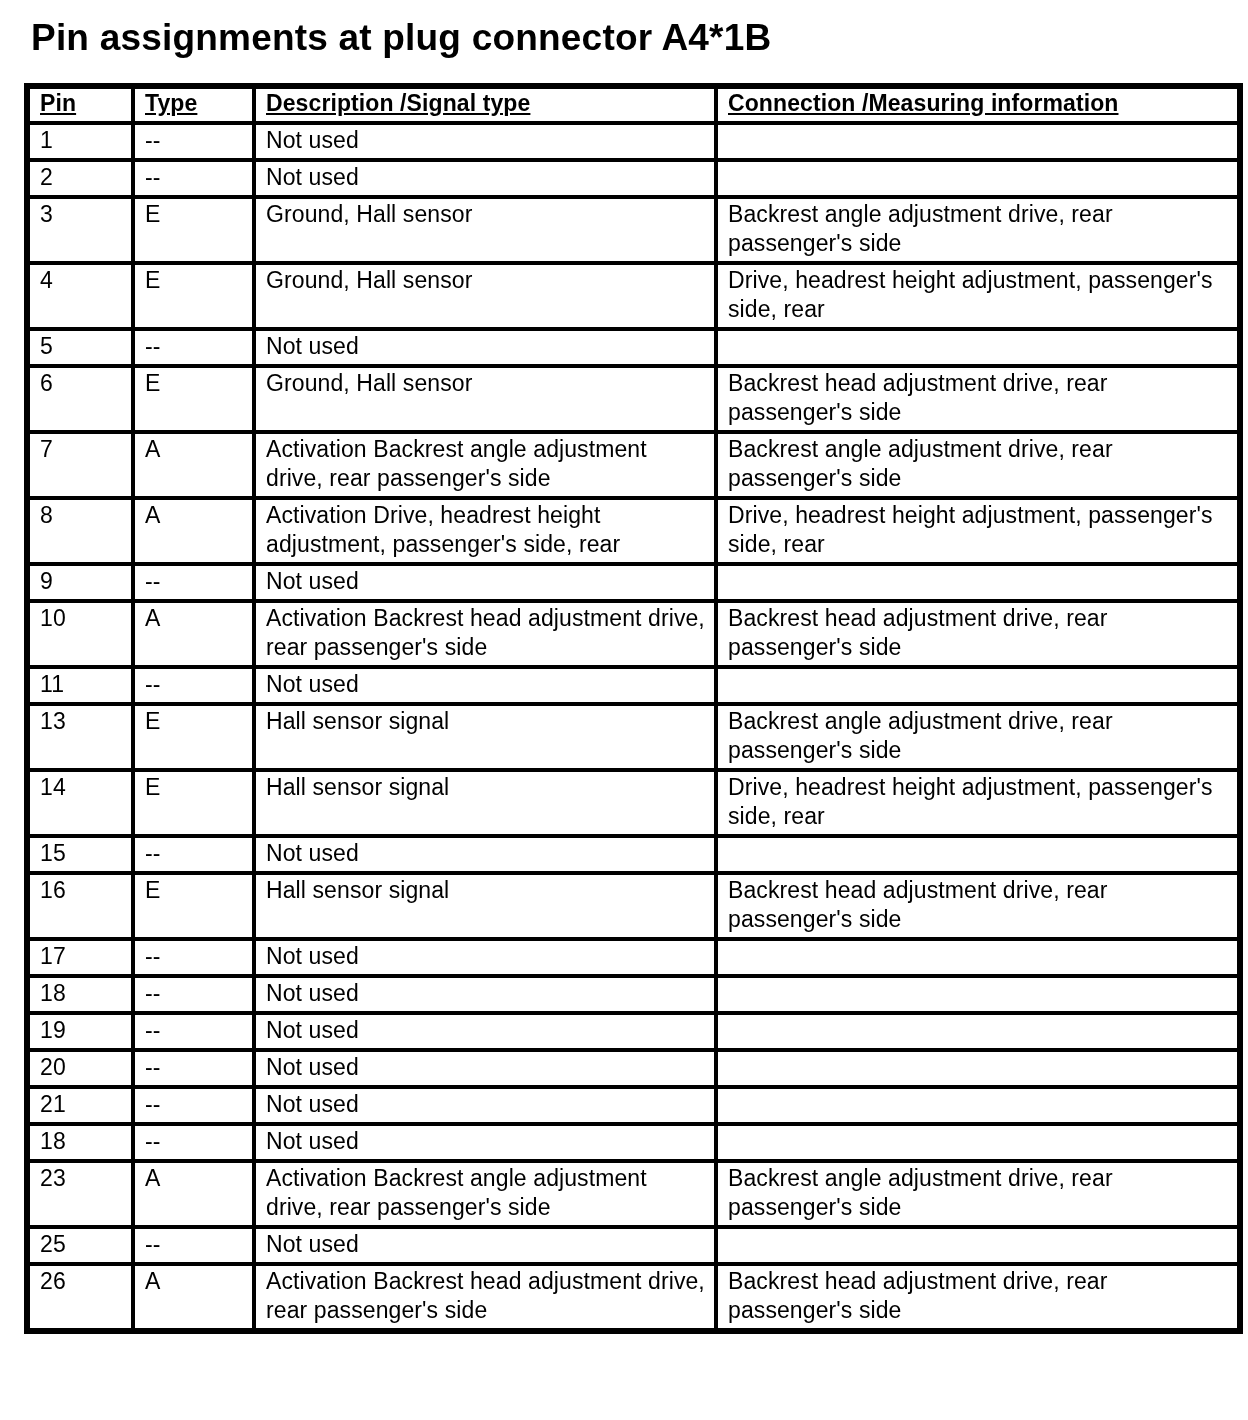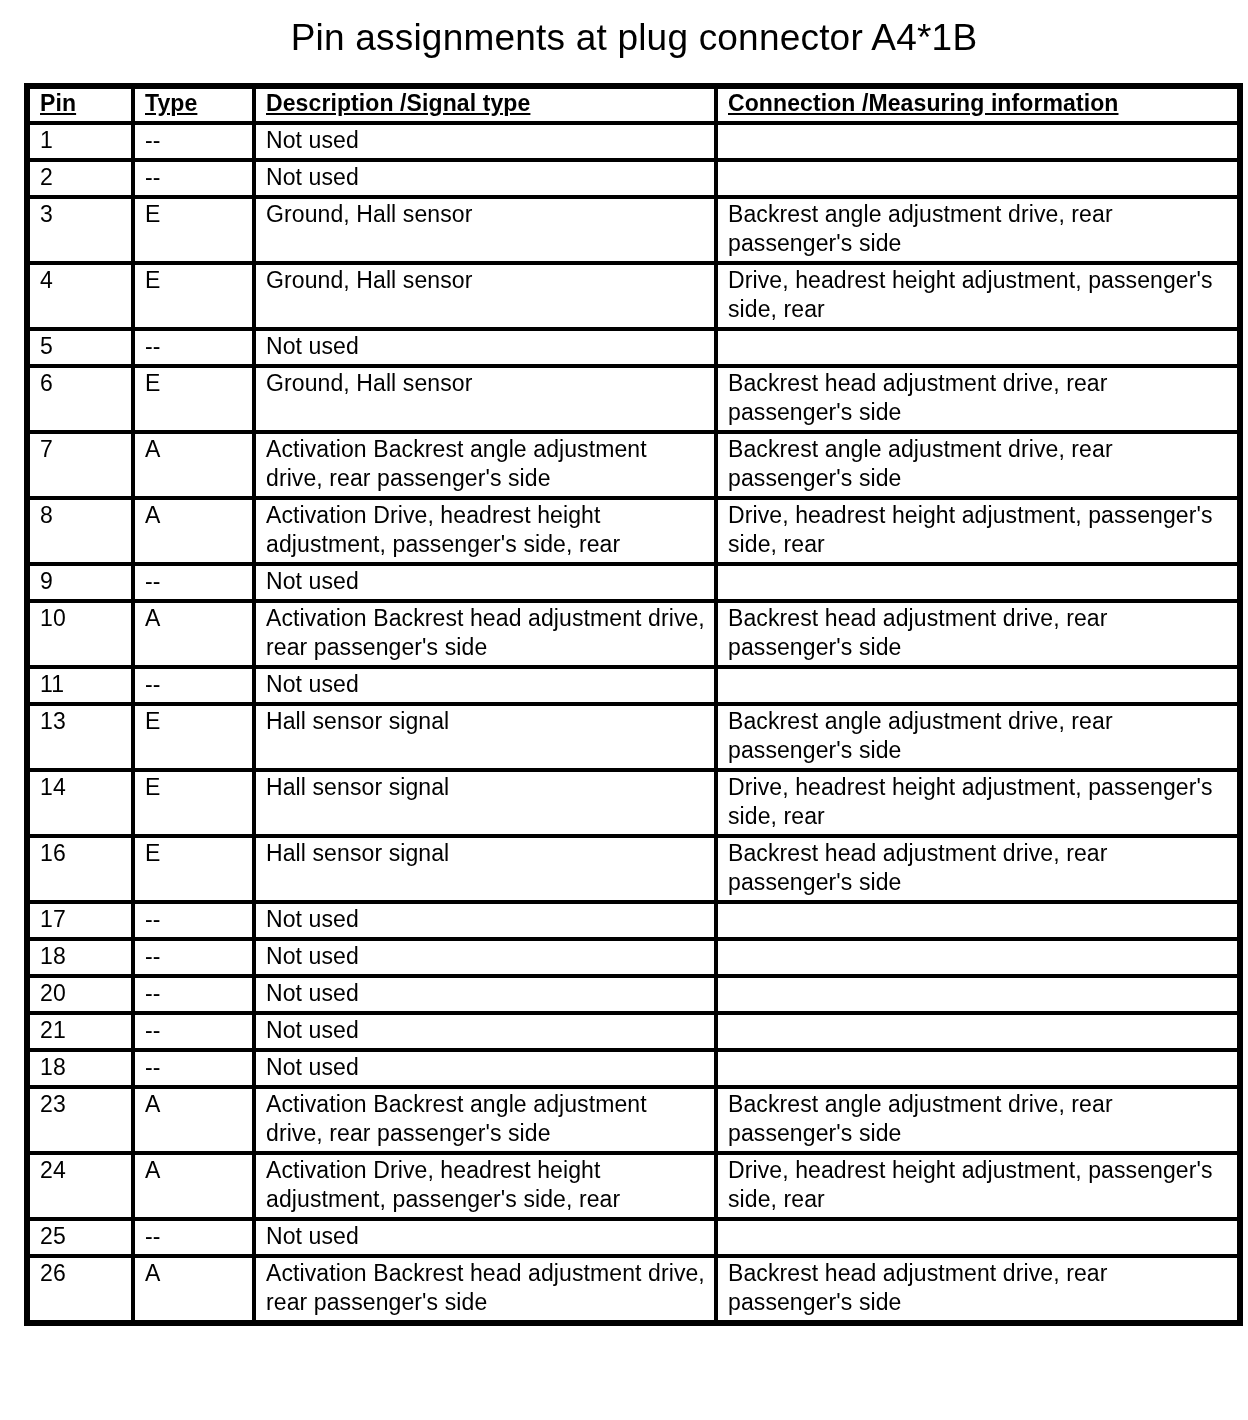--- a/index.html
+++ b/index.html
@@ -11,25 +11,24 @@
     font-family: "Liberation Sans", sans-serif;
   }
   .page {
     width: 1248px;
     min-height: 1420px;
     background: #ffffff;
     padding: 12px 11px 10px 24px;
   }
   .doc-title {
     font-size: 37px;
-    font-weight: normal;
+    font-weight: bold;
     letter-spacing: 0.2px;
     margin: 6px 0 24px 7px;
     line-height: 1.1;
-    text-align: center;
   }
   table.pin-table {
     border-collapse: collapse;
     table-layout: fixed;
     width: 1213px;
     border: 6px solid #000000;
   }
   table.pin-table th,
   table.pin-table td {
     border: 4px solid #000000;
@@ -147,38 +146,50 @@
           <td>Hall sensor signal</td>
           <td>Backrest angle adjustment drive, rear passenger's side</td>
         </tr>
         <tr>
           <td>14</td>
           <td>E</td>
           <td>Hall sensor signal</td>
           <td>Drive, headrest height adjustment, passenger's side, rear</td>
         </tr>
         <tr>
+          <td>15</td>
+          <td>--</td>
+          <td>Not used</td>
+          <td></td>
+        </tr>
+        <tr>
           <td>16</td>
           <td>E</td>
           <td>Hall sensor signal</td>
           <td>Backrest head adjustment drive, rear passenger's side</td>
         </tr>
         <tr>
           <td>17</td>
           <td>--</td>
           <td>Not used</td>
           <td></td>
         </tr>
         <tr>
           <td>18</td>
           <td>--</td>
           <td>Not used</td>
           <td></td>
         </tr>
         <tr>
+          <td>19</td>
+          <td>--</td>
+          <td>Not used</td>
+          <td></td>
+        </tr>
+        <tr>
           <td>20</td>
           <td>--</td>
           <td>Not used</td>
           <td></td>
         </tr>
         <tr>
           <td>21</td>
           <td>--</td>
           <td>Not used</td>
           <td></td>
@@ -187,26 +198,20 @@
           <td>18</td>
           <td>--</td>
           <td>Not used</td>
           <td></td>
         </tr>
         <tr>
           <td>23</td>
           <td>A</td>
           <td>Activation Backrest angle adjustment drive, rear passenger's side</td>
           <td>Backrest angle adjustment drive, rear passenger's side</td>
-        </tr>
-        <tr>
-          <td>24</td>
-          <td>A</td>
-          <td>Activation Drive, headrest height adjustment, passenger's side, rear</td>
-          <td>Drive, headrest height adjustment, passenger's side, rear</td>
         </tr>
         <tr>
           <td>25</td>
           <td>--</td>
           <td>Not used</td>
           <td></td>
         </tr>
         <tr>
           <td>26</td>
           <td>A</td>

